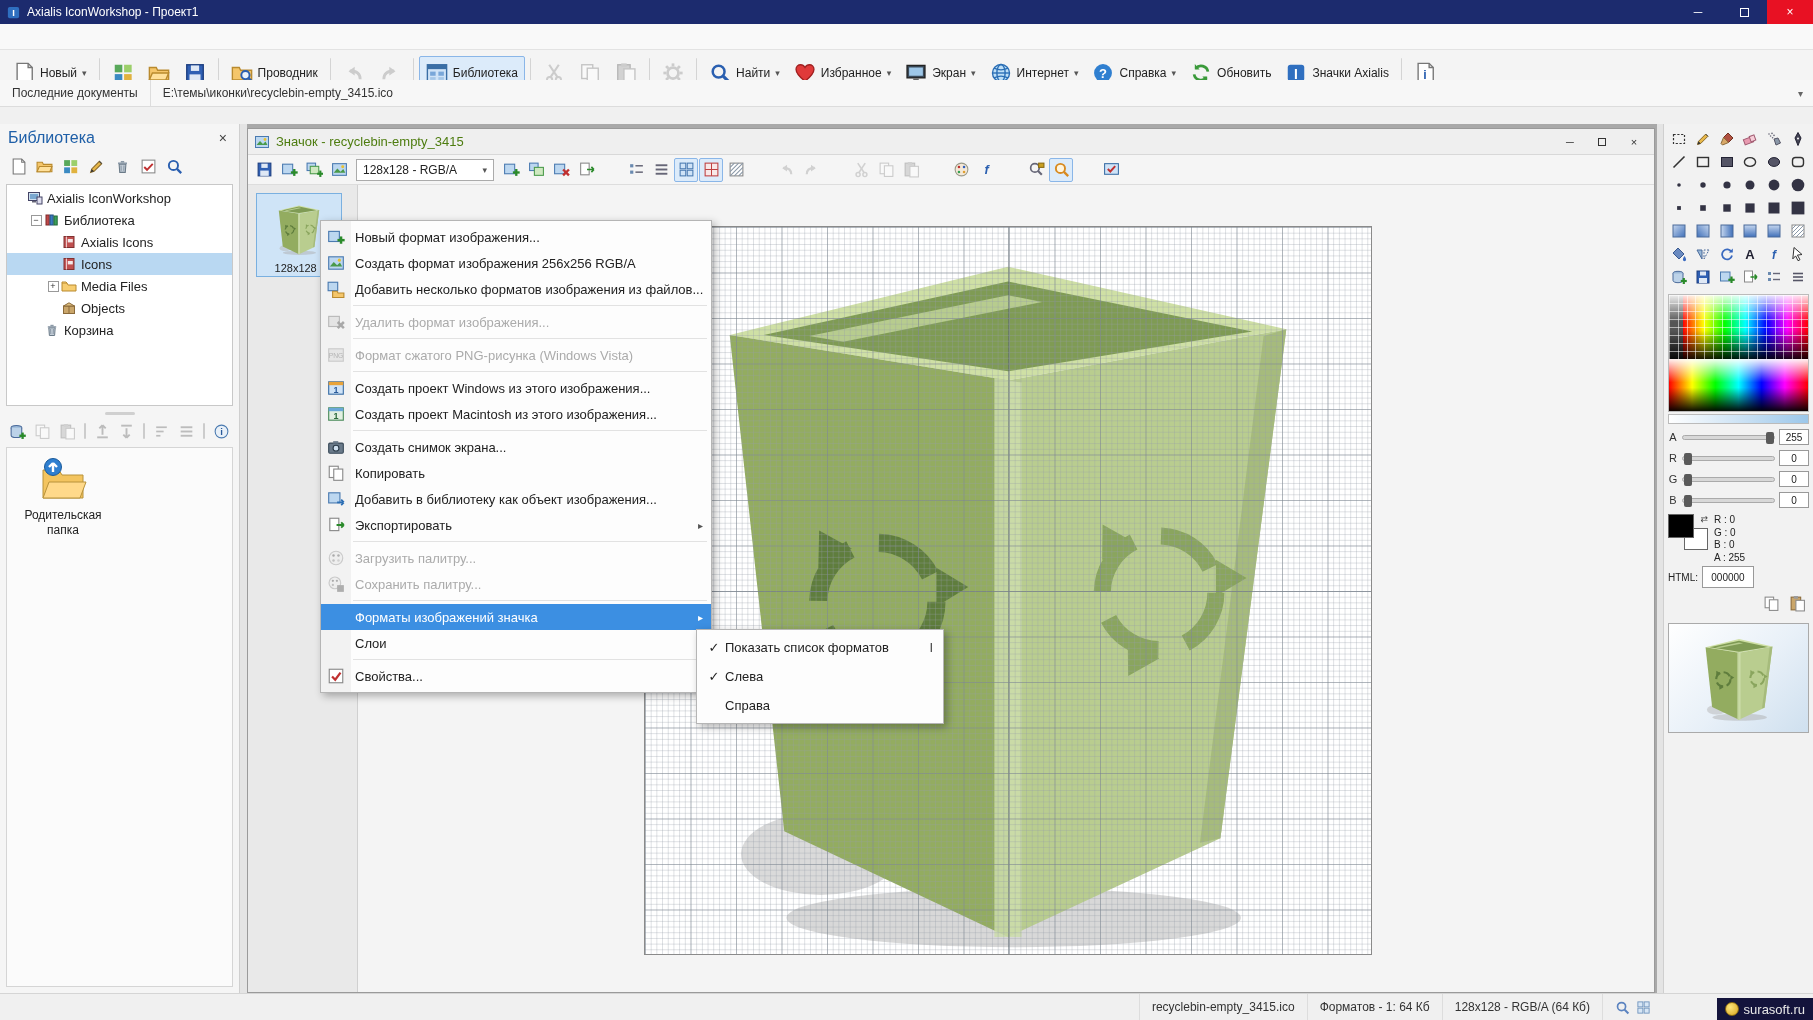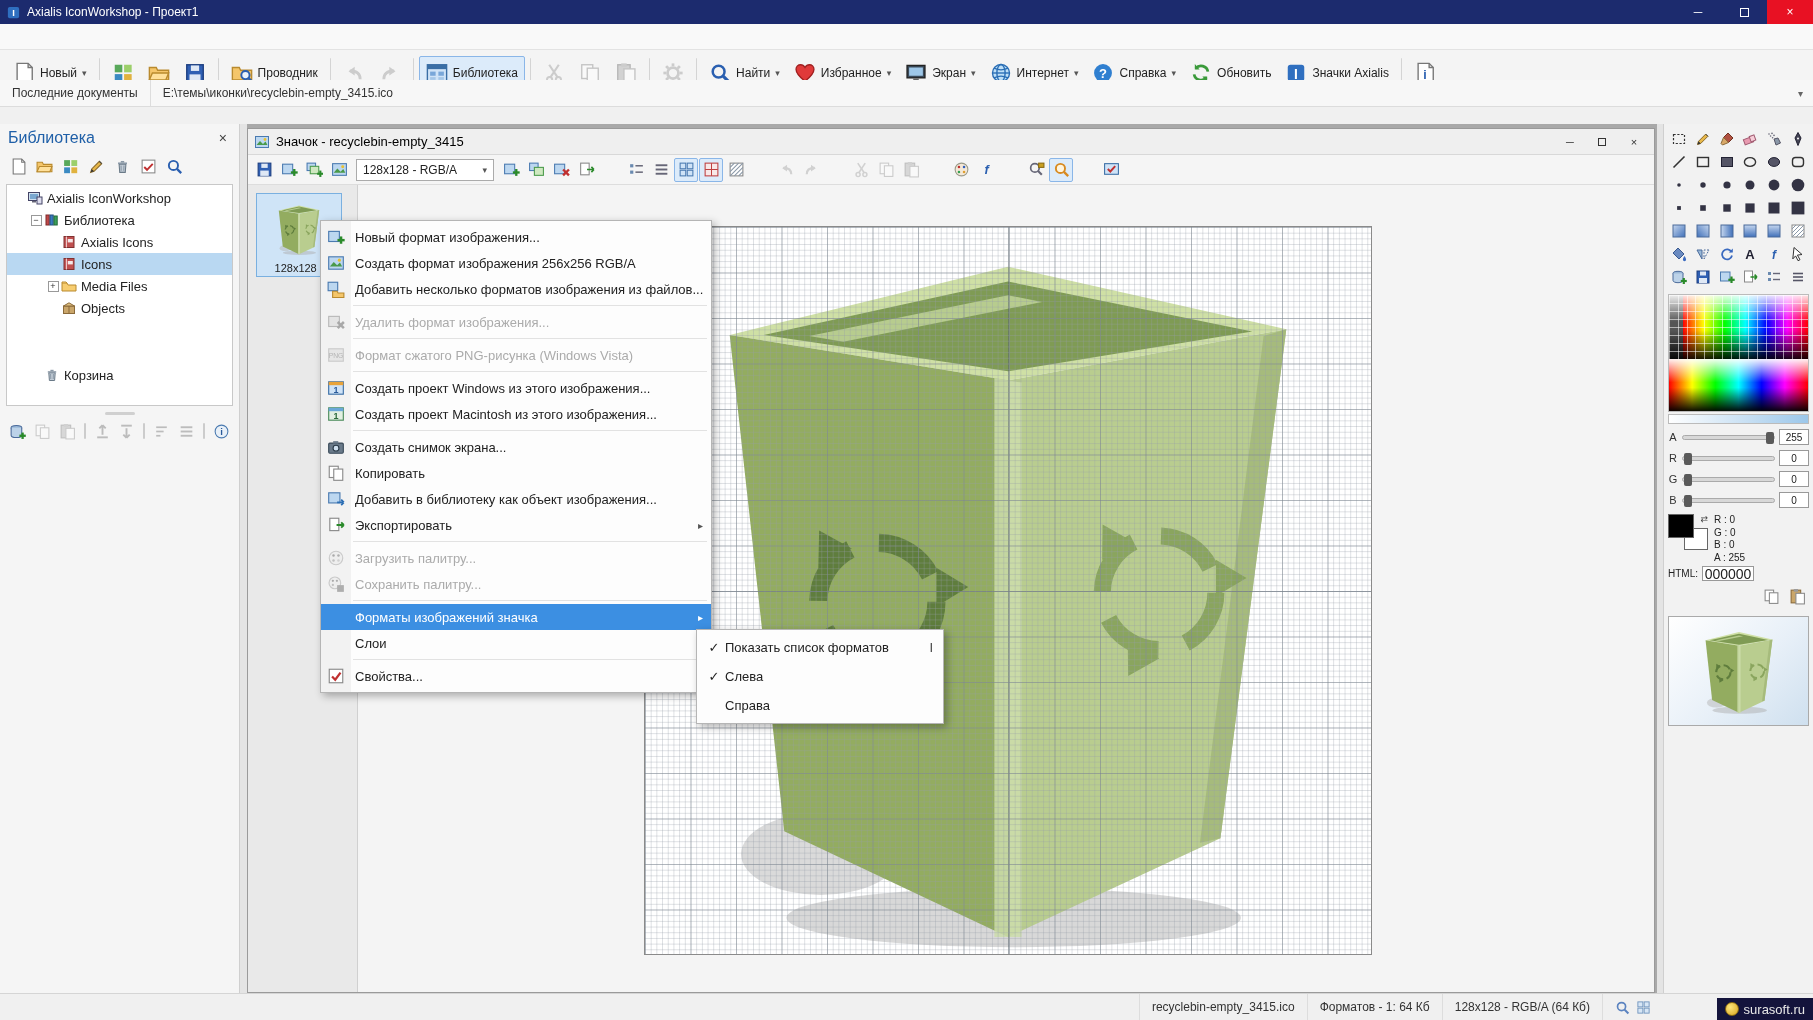--- a/index.html
+++ b/index.html
@@ -62,21 +62,21 @@
   .lib-lower-area{flex:1;margin:2px 6px 6px 6px;background:#fbfbfb;border:1px solid #d5d5d5;padding:8px}
   .parent-folder{width:96px;display:flex;flex-direction:column;align-items:center;gap:4px}
   .parent-folder .icon{width:48px;height:48px}
   .parent-folder-label{font-size:12px;text-align:center;line-height:1.25;color:#222}
 
   
   .mdi{flex:1;background:#a9a9a9;position:relative}
   .doc-window{position:absolute;left:0;right:2px;top:4px;bottom:0;background:#f2f2f2;border:1px solid #9a9a9a;display:flex;flex-direction:column}
   .doc-titlebar{height:26px;background:#efefef;border-bottom:1px solid #d8d8d8;display:flex;align-items:center;padding:0 6px;font-size:13px}
   .doc-titlebar .icon{width:16px;height:16px;margin-right:6px}
-  .doc-title{color:#000000}
+  .doc-title{color:#4d7c0f}
   .doc-controls{margin-left:auto;display:flex;gap:4px}
   .dwc{width:28px;height:20px;display:flex;align-items:center;justify-content:center;color:#333;font-size:11px;border-radius:2px}
   .dwc .maxbox{width:8px;height:8px;border:1px solid #333}
   .doc-toolbar{height:30px;background:#f5f5f5;border-bottom:1px solid #ddd;display:flex;align-items:center;padding:0 4px;gap:1px}
   .doc-toolbar .minigroup{display:flex;align-items:center;gap:1px}
   .fmt-select{display:flex;align-items:center;gap:6px;background:#fff;border:1px solid #ababab;height:22px;padding:0 6px;font-size:12px;margin:0 4px;min-width:138px}
   .fmt-select .dd{margin-left:auto}
   .doc-body{flex:1;display:flex;min-height:0}
   .thumb-strip{width:110px;background:#e9e9e9;border-right:1px solid #d0d0d0;padding:8px}
   .thumb-sel{width:86px;padding:6px 6px 2px 6px;background:#cfe4f7;border:1px solid #7ab0e0;display:flex;flex-direction:column;align-items:center}
@@ -115,21 +115,21 @@
   .sl-handle{position:absolute;top:-4px;width:8px;height:12px;background:#5a5a5a;border-radius:2px}
   .sl-val{width:30px;height:16px;border:1px solid #999;background:#fff;font-size:10px;display:flex;align-items:center;justify-content:center}
   .color-info{display:flex;margin-top:6px;gap:6px}
   .swatch-wrap{position:relative;width:40px;height:36px}
   .swatch-back{position:absolute;right:0;bottom:0;width:24px;height:22px;background:#fff;border:1px solid #666}
   .swatch-front{position:absolute;left:0;top:0;width:26px;height:24px;background:#000;border:1px solid #666}
   .swatch-arrows{position:absolute;right:0;top:0;font-size:9px;color:#444}
   .rgb-col{font-size:10px;line-height:1.25;color:#222}
   .html-row{display:flex;align-items:center;gap:4px;margin-top:2px}
   .html-label{font-size:10px}
-  .html-box{width:52px;height:15px;border:1px solid #999;background:#fff;font-size:14px;display:flex;align-items:center;justify-content:center}
+  .html-box{width:52px;height:22px;border:1px solid #999;background:#fff;font-size:10px;display:flex;align-items:center;justify-content:center}
   .mini-ico-row{display:flex;gap:2px;justify-content:flex-end;margin-top:3px}
   .preview-box{margin-top:8px;height:110px;border:1px solid #aaa;background:linear-gradient(135deg,#ffffff,#e8f0f8 55%,#cfe0ef);display:flex;align-items:center;justify-content:center}
   .preview-box .icon{width:86px;height:96px}
 
   
   .statusbar{position:absolute;left:0;right:0;bottom:0;height:27px;background:#f0f0f0;border-top:1px solid #d5d5d5;display:flex;align-items:center;font-size:12px;color:#333}
   .sb-spacer{flex:1}
   .sb-seg{height:100%;display:flex;align-items:center;padding:8px 12px;border-left:1px solid #ddd;white-space:nowrap}
   .sb-icons{display:flex;gap:6px;align-items:center}
   .sb-icons .icon{width:15px;height:15px;opacity:.75}
@@ -527,21 +527,21 @@
           </div>
           <div class="tree-row" style="padding-left: 39px;">
             <span class="expander"></span>
             <span class="icon"><svg viewBox="0 0 16 16" width="100%" height="100%">
                 <rect x="2.5" y="6" width="11" height="7.5" fill="#caa66a" stroke="#8a6a3a"></rect>
                 <path d="M2.5 6L8 2.8 13.5 6z" fill="#e0c080" stroke="#8a6a3a"></path>
                 <line x1="8" y1="6" x2="8" y2="13.5" stroke="#8a6a3a"></line>
               </svg></span>
             <span>Objects</span>
           </div>
-          <div class="tree-row" style="padding-left: 22px; margin-top: 45px;">
+          <div class="tree-row" style="padding-left: 22px;">
             <span class="expander"></span>
             <span class="icon"><svg viewBox="0 0 16 16" width="100%" height="100%">
                 <path d="M4.8 5.8h6.4l-.6 7.7H5.4z" fill="#c2ccd6" stroke="#6a7a88"></path>
                 <rect x="3.8" y="4.2" width="8.4" height="1.5" fill="#8a98a6"></rect>
                 <rect x="6.4" y="2.8" width="3.2" height="1.5" fill="#8a98a6"></rect>
                 <g stroke="#8a98a6">
                   <line x1="6.6" y1="7" x2="6.8" y2="12"></line>
                   <line x1="9.4" y1="7" x2="9.2" y2="12"></line>
                 </g>
               </svg></span>
@@ -613,20 +613,31 @@
           <div class="mini-btn t-sep">
             
           </div>
           <div class="mini-btn">
             <span class="icon"><svg viewBox="0 0 16 16" width="100%" height="100%">
                 <circle cx="8" cy="8" r="6" fill="#e8f0f8" stroke="#4a7ab0"></circle>
                 <text x="8" y="11.5" font-size="9" text-anchor="middle" fill="#2a5a9a" font-weight="bold">i</text>
               </svg></span>
           </div>
         </div>
+      <div class="lib-lower-area">
+        <div class="parent-folder">
+          <span class="icon"><svg viewBox="0 0 48 48" width="100%" height="100%">
+                <path d="M4 14h16l3 5h21v23H4z" fill="#f3c45f" stroke="#b8923a"></path>
+                <path d="M4 42l6-16h37l-6 16z" fill="#ffd98a" stroke="#b8923a"></path>
+                <circle cx="14" cy="11" r="8.5" fill="#2f7fd0" stroke="#1a5a9a"></circle>
+                <path d="M14 16v-9M14 7l-4 4M14 7l4 4" stroke="#fff" stroke-width="2.4" fill="none"></path>
+              </svg></span>
+          <span class="parent-folder-label">Родительская папка</span>
+        </div>
+      </div>
     </div>
 
     <div class="splitter"></div>
 
     <div class="mdi">
       <div class="doc-window">
         <div class="doc-titlebar">
           <span class="icon"><svg viewBox="0 0 16 16" width="100%" height="100%">
                 <rect x="1.5" y="2.5" width="13" height="11" fill="#bcd7f0" stroke="#4a7ab0"></rect>
                 <path d="M2.5 11l3.5-4 3 3 2.5-2.5 2 3.5z" fill="#4a9a4a"></path>

